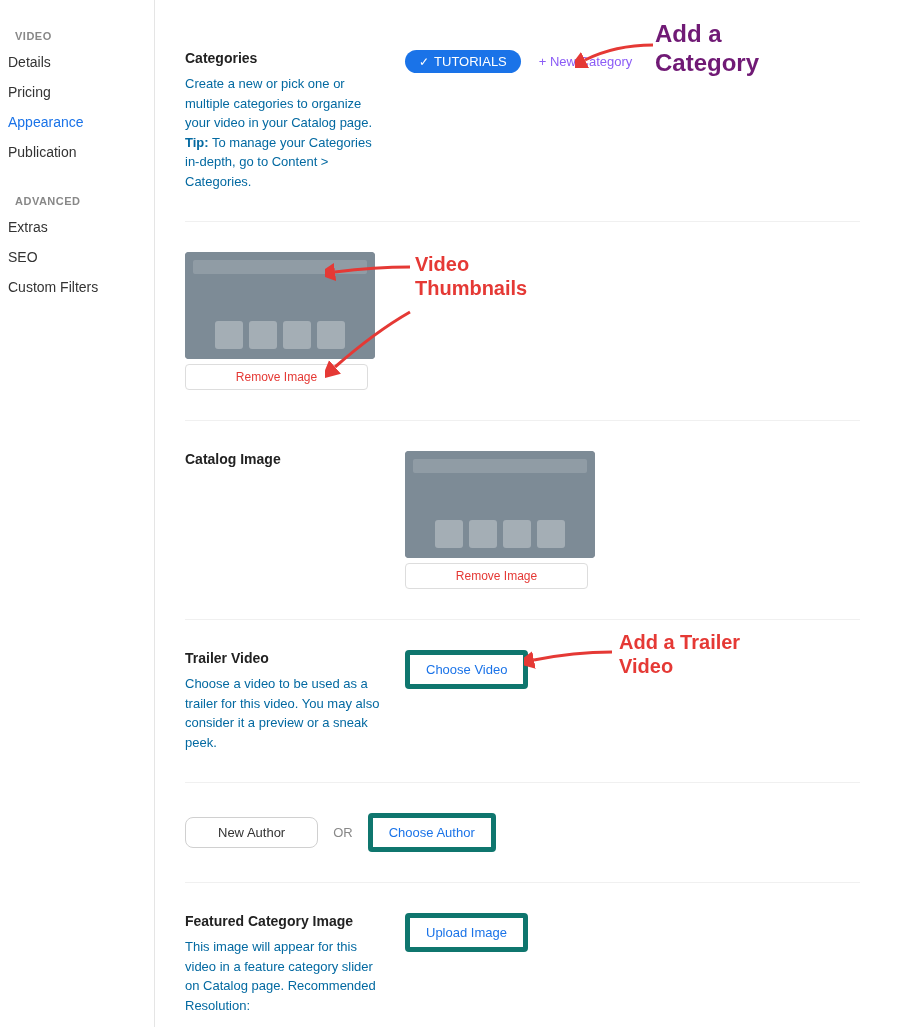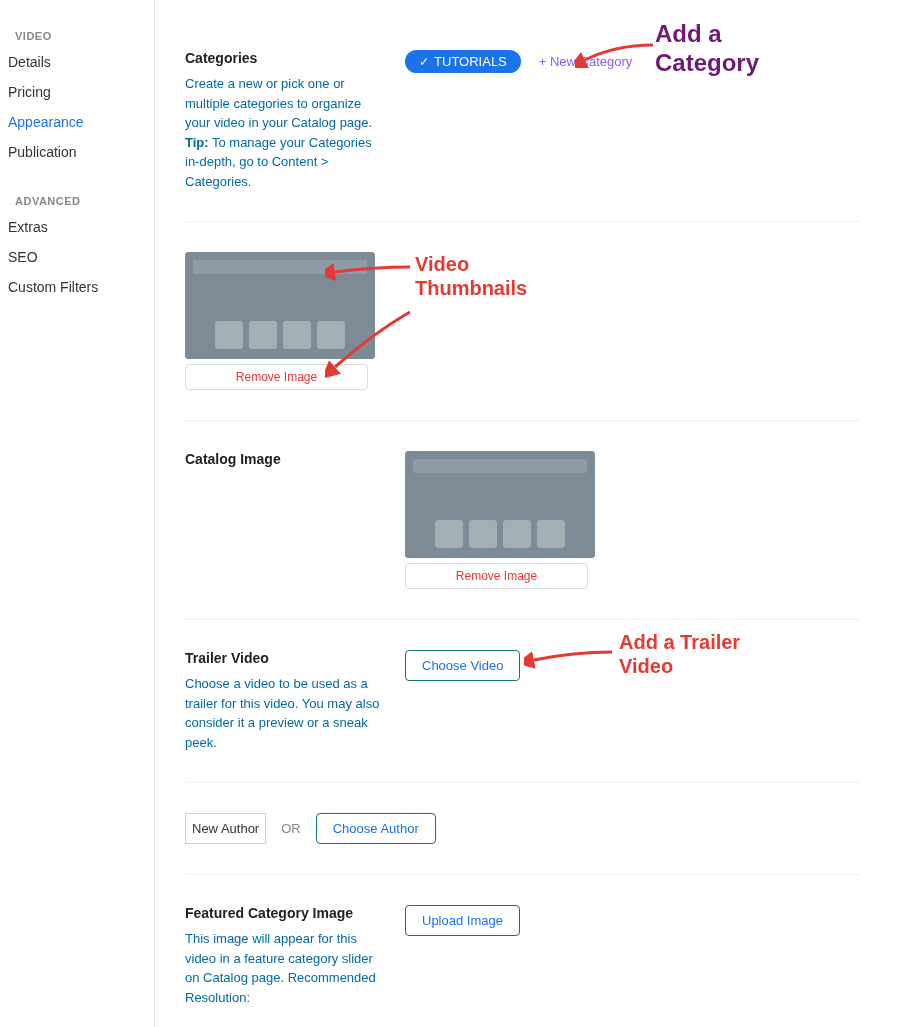--- a/index.html
+++ b/index.html
@@ -29,22 +29,22 @@
     .category-tag { background: #1a73e8; color: #fff; border-radius: 20px; padding: 4px 14px; font-size: 13px; font-weight: 500; display: inline-flex; align-items: center; gap: 5px; }
     .category-tag .check { font-size: 12px; }
     .new-category-btn { color: #8b5cf6; font-size: 13px; cursor: pointer; display: inline-flex; align-items: center; gap: 3px; padding: 4px 8px; border: none; background: none; text-align: center; }
 
     
     .thumb-wrapper { position: relative; width: 183px; }
     .thumb-img { width: 190px; height: 107px; background: #8a9099; border-radius: 4px; overflow: hidden; display: flex; align-items: center; justify-content: center; }
     .remove-image-btn { width: 100%; margin-top: 5px; background: #fff; color: #e53935; border: 1px solid #ddd; border-radius: 4px; padding: 5px 10px; font-size: 12px; cursor: pointer; text-align: center; }
 
     
-    .outline-btn { border: 1px solid #d0d0d0; background: #fff; color: #333; border-radius: 0; padding: 7px 6px; font-size: 13px; cursor: pointer; }
-    .link-btn { color: #1a73e8; background: none; border: 1px solid #0f766e; border-radius: 4px; padding: 7px 16px; font-size: 13px; cursor: pointer; }
+    .outline-btn { border: 1px solid #d0d0d0; background: #fff; color: #333; border-radius: 8px; padding: 7px 32px; font-size: 13px; cursor: pointer; }
+    .link-btn { color: #1a73e8; background: none; border: 5px solid #0f766e; border-radius: 4px; padding: 7px 16px; font-size: 13px; cursor: pointer; }
     .or-label { color: #888; font-size: 13px; padding: 0 5px; display: flex; align-items: center; }
 
     
     .thumb-content { width: 100%; height: 100%; background: #7d8b96; position: relative; }
     .thumb-bar-top { position: absolute; top: 8px; left: 8px; right: 8px; height: 14px; background: rgba(255,255,255,0.15); border-radius: 2px; }
     .thumb-icons-row { position: absolute; bottom: 10px; display: flex; gap: 6px; left: 50%; transform: translateX(-50%); }
     .thumb-icon-box { width: 28px; height: 28px; background: rgba(255,255,255,0.3); border-radius: 3px; }
   </style>
 </head>
 <body>

